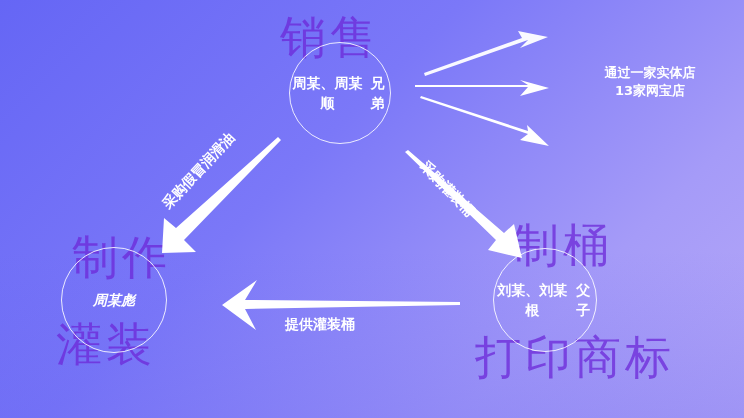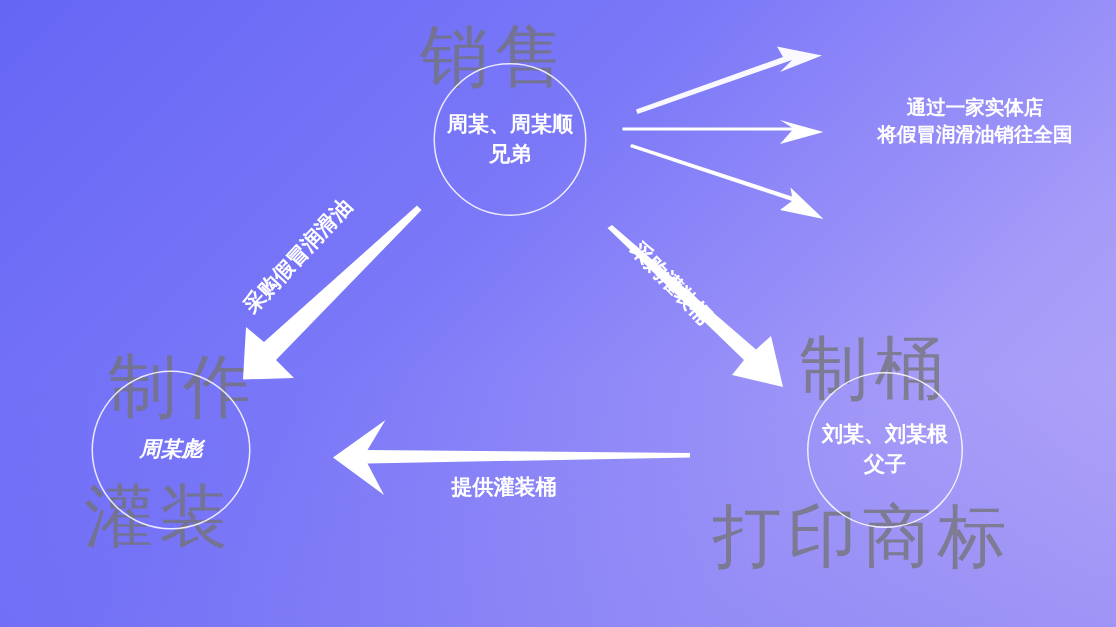--- a/index.html
+++ b/index.html
@@ -7,44 +7,44 @@
       width: 744px; height: 418px; overflow: hidden; position: relative;
       background: linear-gradient(135deg, #6566f5 0%, #7b78f8 40%, #a59bf8 75%, #b6a8f7 100%);
       font-family: "DejaVu Sans", "Liberation Sans", sans-serif;
     }
     .bg-overlay {
       position: absolute; inset: 0;
       background: linear-gradient(180deg, rgba(0,0,0,0) 60%, rgba(90,90,240,0.25) 100%);
       pointer-events: none;
     }
     .big {
-      position: absolute; color: #737373; opacity: 0.75;
+      position: absolute; color: #6d28d9; opacity: 0.75;
       font-size: 46px; letter-spacing: 4px; line-height: 1; white-space: nowrap;
       font-weight: 300;
     }
     .circle {
       position: absolute; border: 1.3px solid rgba(255,255,255,0.85);
       border-radius: 50%; display: flex; align-items: center; justify-content: center;
-      flex-direction: column; color: #fff; font-weight: bold; font-size: 14px; text-align: center;
+      flex-direction: row; color: #fff; font-weight: bold; font-size: 14px; text-align: center;
       line-height: 20px;
     }
     .label { position: absolute; color: #fff; font-size: 14px; font-weight: bold; white-space: nowrap; }
     .rot { transform-origin: center center; }
     svg.arrows { position: absolute; left: 0; top: 0; }
     .info { position: absolute; left: 560px; top: 64px; width: 180px; text-align: center; color: #fff; font-size: 13px; font-weight: bold; line-height: 18px; }
   </style>
 </head>
 <body>
 
 <div class="bg-overlay"></div>
 
 <div class="big" style="left:280px; top:14px;">销售</div>
 <div class="big" style="left:72px; top:234px;">制作</div>
 <div class="big" style="left:56px; top:322px;font-family:Liberation Serif, serif;">灌装</div>
-<div class="big" style="left:513px; top:222px;margin-left:20px;">制桶</div>
+<div class="big" style="left:513px; top:222px;">制桶</div>
 <div class="big" style="left:475px; top:334px;">打印商标</div>
 
 <svg class="arrows" width="744" height="418" viewBox="0 0 744 418">
   <defs>
     <linearGradient id="fadeL" x1="0" y1="0" x2="1" y2="0">
       <stop offset="0" stop-color="#fff" stop-opacity="0"></stop>
       <stop offset="1" stop-color="#fff" stop-opacity="1"></stop>
     </linearGradient>
   </defs>
 
@@ -71,25 +71,25 @@
   </g>
 </svg>
 
 <div class="circle" style="left:289px; top:42px; width:100px; height:100px;">
   <span>周某、周某顺</span>
   <span>兄弟</span>
 </div>
 <div class="circle" style="left:61px; top:247px; width:104px; height:104px;font-style:italic;">
   <span>周某彪</span>
 </div>
-<div class="circle" style="left:538px; top:248px; width:102px; height:102px;">
+<div class="circle" style="left:493px; top:248px; width:102px; height:102px;">
   <span>刘某、刘某根</span>
   <span>父子</span>
 </div>
 
 <div class="label rot" style="left:150px; top:162px; transform: rotate(-47deg);">采购假冒润滑油</div>
 <div class="label rot" style="left:412px; top:180px; transform: rotate(46deg);">采购灌装桶</div>
-<div class="label" style="left:301px; top:316px;">提供灌装桶</div>
+<div class="label" style="left:285px; top:316px;">提供灌装桶</div>
 
 <div class="info">
   <div>通过一家实体店</div>
-  <div>将假冒润滑油销往全国</div>
+  <div>13家网宝店</div>
 </div>
 
 </body></html>

